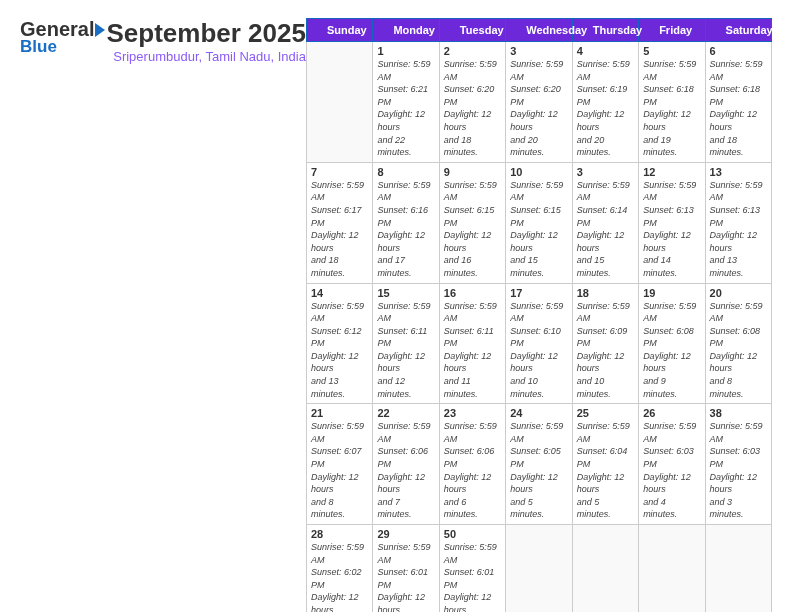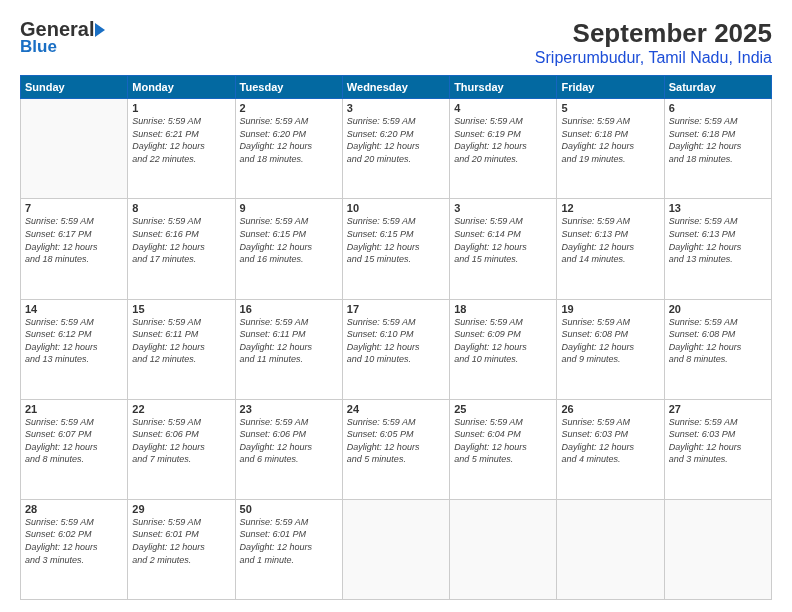--- a/index.html
+++ b/index.html
@@ -8,21 +8,21 @@
       background: #fff;
       width: 792px;
       height: 612px;
       overflow: hidden;
     }
     .page {
       width: 792px;
       height: 612px;
       padding: 18px 20px 12px 20px;
       display: flex;
-      flex-direction: column;
+      flex-direction: row;
     }
     .header {
       display: flex;
       justify-content: space-between;
       align-items: flex-start;
       margin-bottom: 8px;
     }
     .logo {
       display: flex;
       flex-direction: column;
@@ -31,36 +31,36 @@
     .title-block {
       text-align: right;
     }
     .month-title {
       font-size: 26px;
       font-weight: bold;
       color: #333;
       line-height: 1.2;
     }
     .location {
-      font-size: 16px;
-      color: #1d4ed8;
+      font-size: 13px;
+      color: #8b5cf6;
     }
     .calendar {
       flex: 1;
       border: 1px solid #ccc;
       border-collapse: collapse;
       width: 100%;
       table-layout: fixed;
     }
     .calendar th {
-      background: #0369a1;
+      background: #6d28d9;
       color: #fff;
       font-size: 11px;
       font-weight: bold;
-      padding: 5px 4px;
+      padding: 5px 20px;
       text-align: left;
       border: 1px solid #1565c0;
     }
     .calendar td {
       border: 1px solid #ccc;
       vertical-align: top;
       padding: 3px 4px;
       font-size: 9.5px;
       color: #333;
       width: calc(100% / 7);
@@ -219,21 +219,21 @@
           </td>
           <td>
             <span class="day-number">25</span>
             <div class="day-info"><span>Sunrise: 5:59 AM</span><br><span>Sunset: 6:04 PM</span><br><span>Daylight: 12 hours</span><br><span>and 5 minutes.</span><br></div>
           </td>
           <td>
             <span class="day-number">26</span>
             <div class="day-info"><span>Sunrise: 5:59 AM</span><br><span>Sunset: 6:03 PM</span><br><span>Daylight: 12 hours</span><br><span>and 4 minutes.</span><br></div>
           </td>
           <td>
-            <span class="day-number">27</span>
+            <span class="day-number">38</span>
             <div class="day-info"><span>Sunrise: 5:59 AM</span><br><span>Sunset: 6:03 PM</span><br><span>Daylight: 12 hours</span><br><span>and 3 minutes.</span><br></div>
           </td>
         </tr>
         <tr>
           <td>
             <span class="day-number">28</span>
             <div class="day-info"><span>Sunrise: 5:59 AM</span><br><span>Sunset: 6:02 PM</span><br><span>Daylight: 12 hours</span><br><span>and 3 minutes.</span><br></div>
           </td>
           <td>
             <span class="day-number">29</span>

